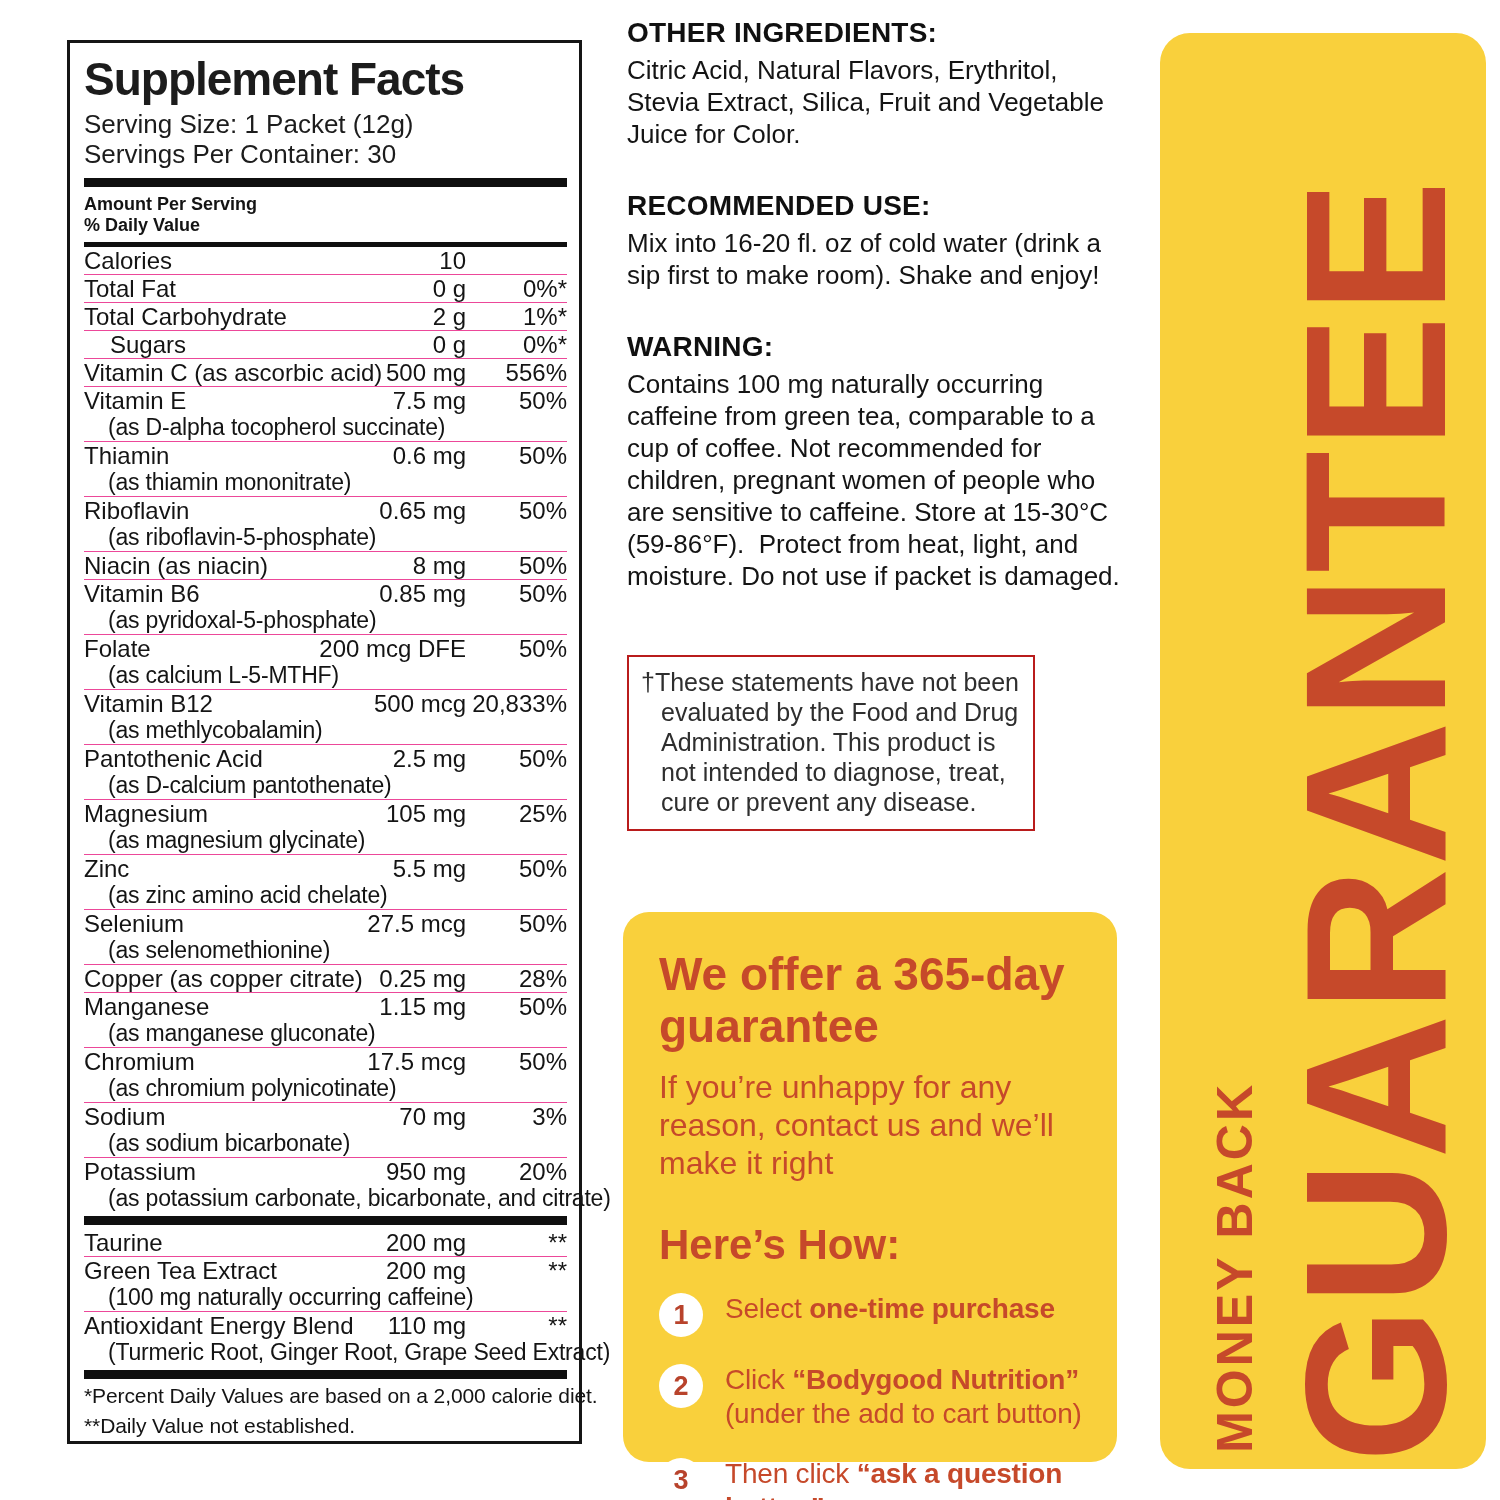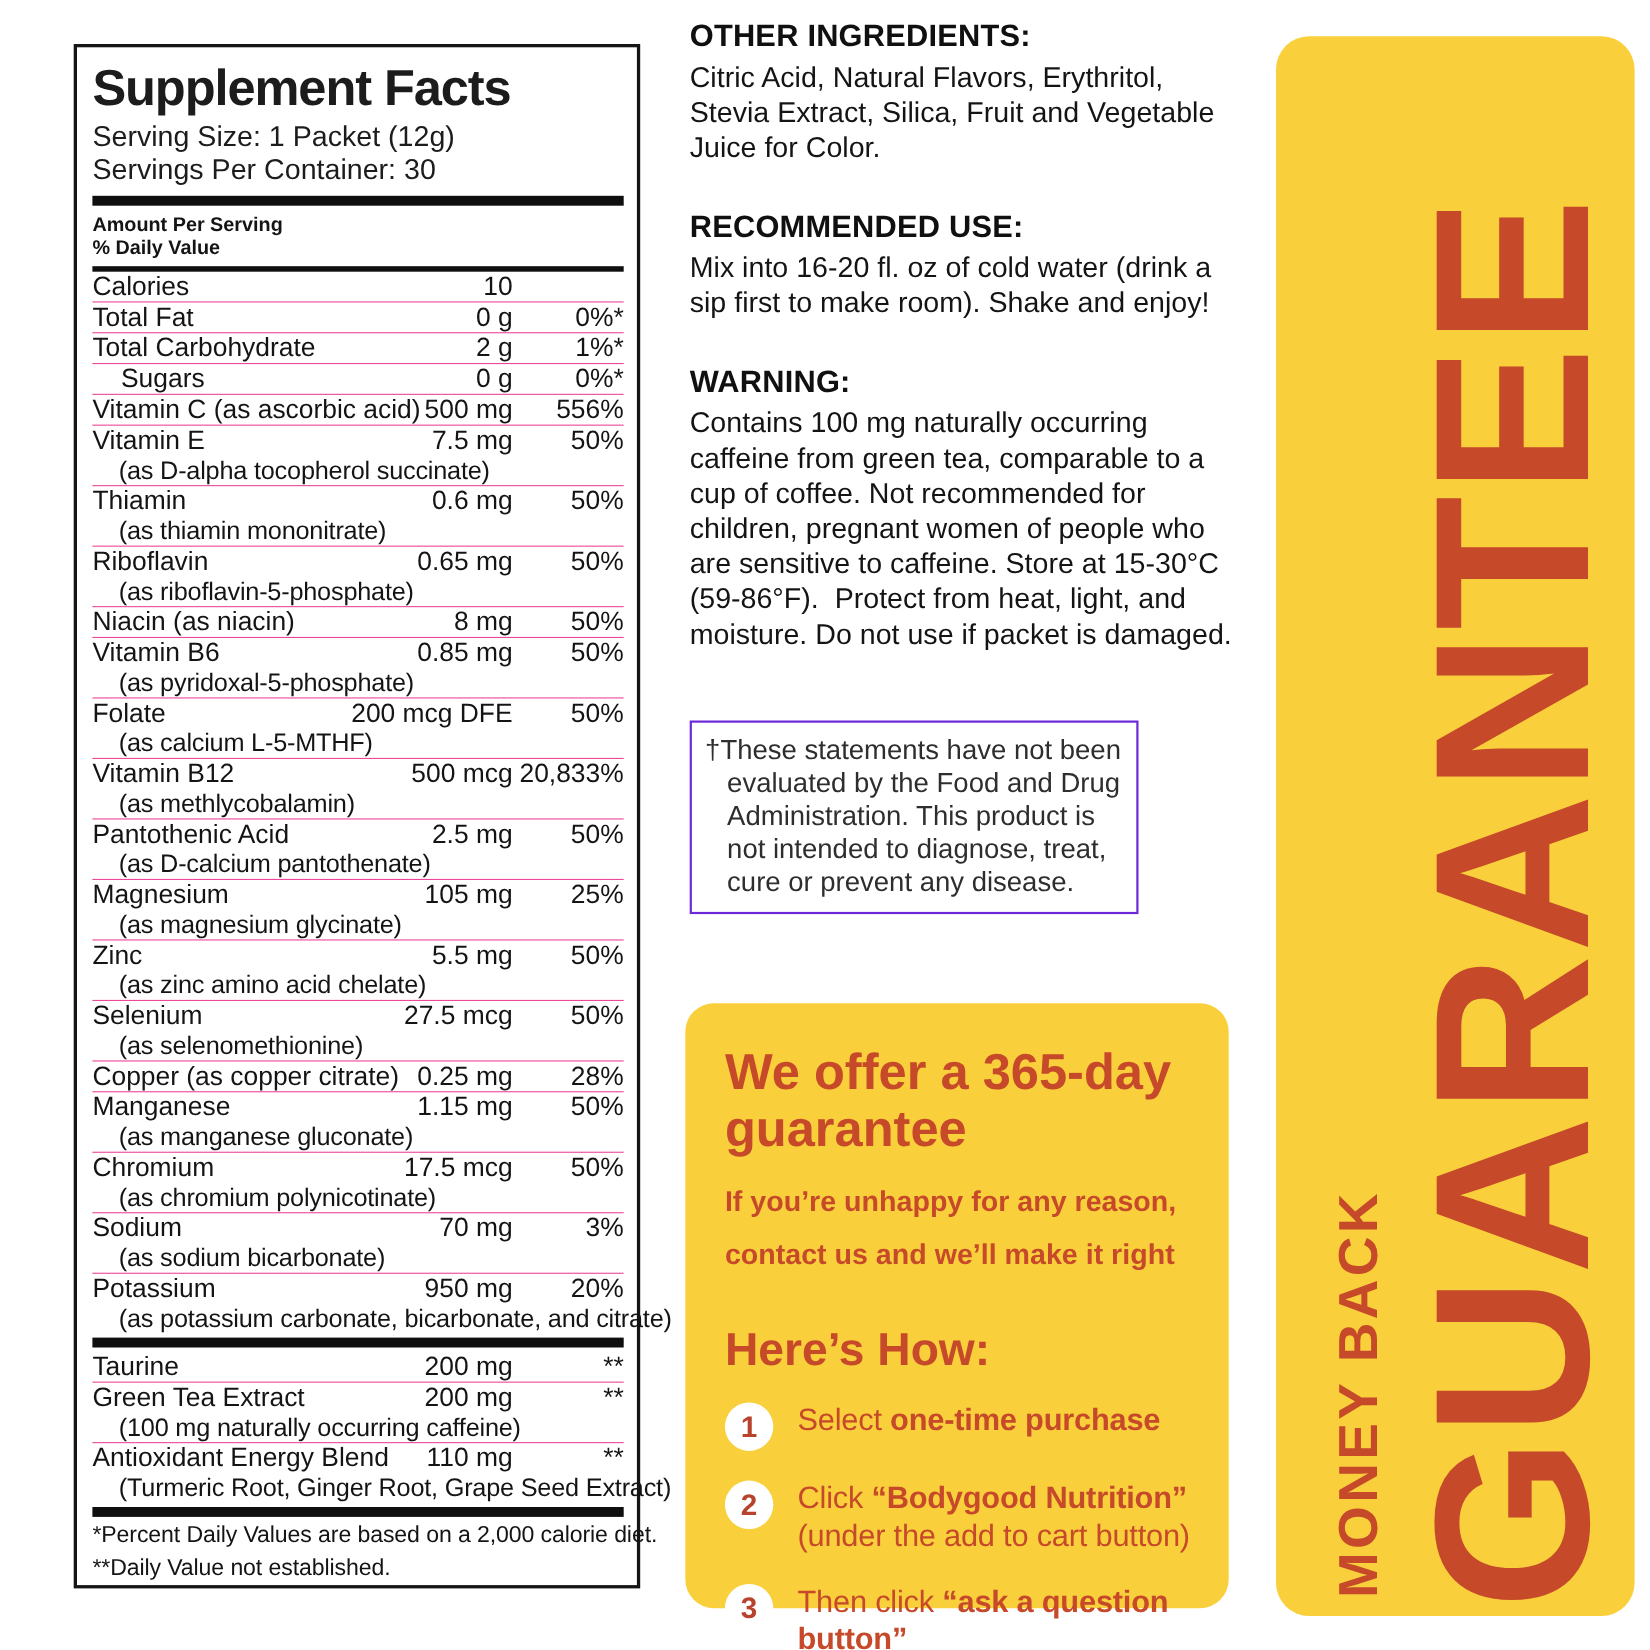--- a/index.html
+++ b/index.html
@@ -26,28 +26,28 @@
   .bar9b { height:9px; background:#0f0f0f; margin:4px 0; }
   .footnote { font-size:21px; line-height:26px; letter-spacing:-0.1px; margin-top:4px; white-space:nowrap; }
 
   
   .info { position:absolute; left:595px; top:17px; width:502px; }
   .sec h3 { font-size:28px; font-weight:800; color:#101010; letter-spacing:0.2px; margin-bottom:5px; }
   .sec p { font-size:26px; line-height:32px; color:#141414; margin-bottom:40px; }
   .sec.warning p { margin-bottom:0; }
 
   .disclaimer { position:absolute; left:595px; top:655px; width:408px;
-                border:2px solid #6d28d9; padding:10px 12px 12px; background:#fff; }
+                border:2px solid #b91c1c; padding:10px 12px 12px; background:#fff; }
   .disclaimer p { font-size:25px; line-height:30px; color:#2e2e2e; padding-left:20px; text-indent:-20px; }
 
   
   .card { position:absolute; left:591px; top:912px; width:494px; height:550px;
           background:#F9D03C; border-radius:26px; padding:36px 28px 0 36px; }
   .card-h { font-size:46px; line-height:52px; font-weight:800; color:#C6492A; }
-  .card-sub { font-size:26px; line-height:48px; color:#C6492A; margin-top:16px;font-weight:bold; }
+  .card-sub { font-size:32px; line-height:38px; color:#C6492A; margin-top:16px; }
   .how { font-size:42px; line-height:46px; font-weight:800; color:#C6492A; margin-top:40px; }
   .steps { margin-top:24px; display:flex; flex-direction:column; gap:26px; }
   .step { display:flex; gap:22px; }
   .badge { width:44px; height:44px; border-radius:50%; background:#ffffff; color:#B8432C;
            font-weight:800; font-size:27px; display:flex; align-items:center; justify-content:center;
            flex:none; margin-top:1px; }
   .step-text { font-size:28px; line-height:34px; color:#C6492A; letter-spacing:-0.2px; }
   .step-text b { font-weight:800; }
   .step-text .post { display:block; }
 

